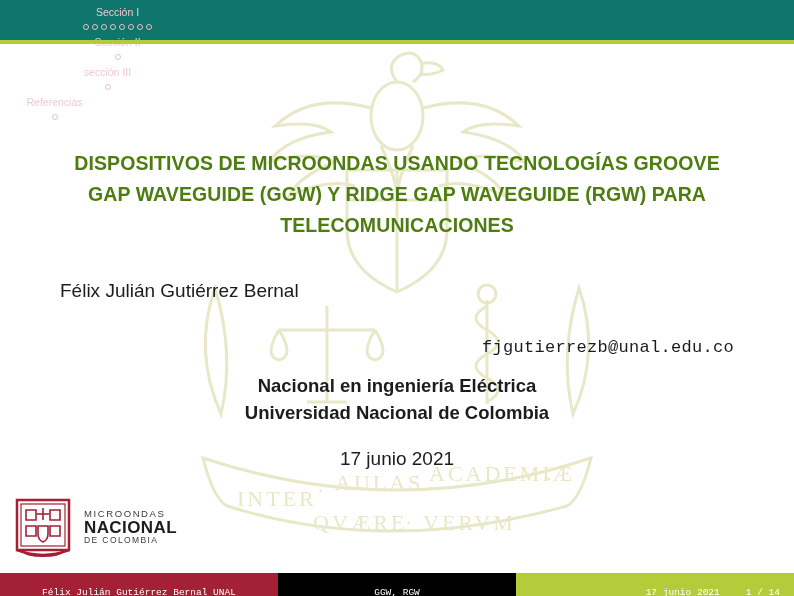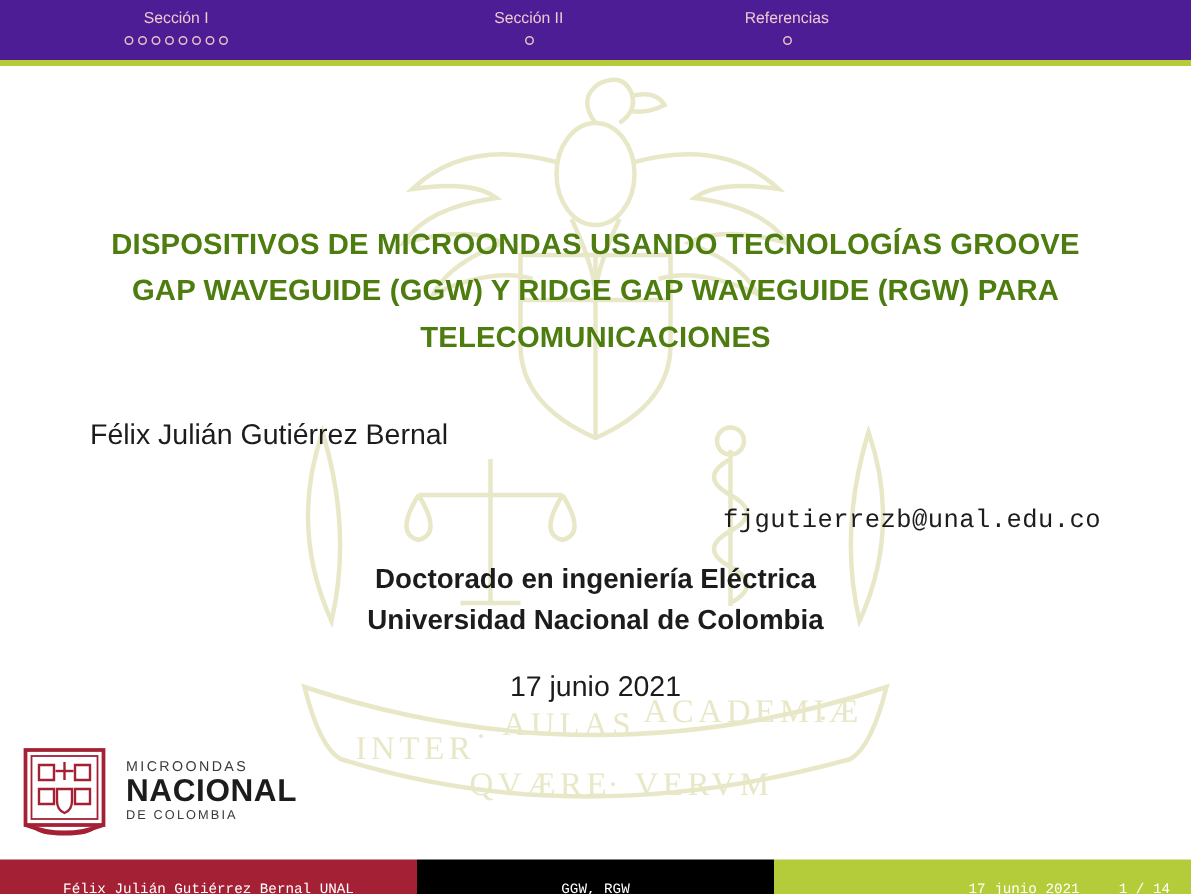--- a/index.html
+++ b/index.html
@@ -14,23 +14,24 @@
     font-family: "Liberation Sans", sans-serif;
     position: relative;
   }
 
   
   .navbar {
     position: absolute;
     top: 0; left: 0;
     width: 794px;
     height: 40px;
-    background: #4c1d95;
+    background: #0f766e;
     display: flex;
     align-items: stretch;
+    flex-direction: column;
   }
   .nav-section {
     position: relative;
     box-sizing: border-box;
     padding-top: 6px;
     color: #f0c9ce;
     font-size: 10.5px;
     text-align: center;
   }
   .nav-section.s1 { width: 235px; }
@@ -151,21 +152,21 @@
   }
   .logo-text {
     line-height: 1.05;
   }
   .logo-text .l1 {
     font-size: 9.5px;
     letter-spacing: 1.6px;
     color: #3a3a3a;
   }
   .logo-text .l2 {
-    font-size: 21px;
+    font-size: 17px;
     font-weight: bold;
     letter-spacing: 0.4px;
     color: #1c1c1c;
   }
   .logo-text .l3 {
     font-size: 8.5px;
     letter-spacing: 1.4px;
     color: #3a3a3a;
   }
 
@@ -219,20 +220,26 @@
       <span class="dot"></span>
       <span class="dot"></span>
       <span class="dot"></span>
       <span class="dot"></span>
       <span class="dot"></span>
       <span class="dot"></span>
     </div>
   </div>
   <div class="nav-section s2">
     <span class="nav-label">Sección II</span>
+    <div class="nav-dots">
+      <span class="dot"></span>
+    </div>
+  </div>
+  <div class="nav-section s3">
+    <span class="nav-label">sección III</span>
     <div class="nav-dots">
       <span class="dot"></span>
     </div>
   </div>
   <div class="nav-section s4">
     <span class="nav-label">Referencias</span>
     <div class="nav-dots">
       <span class="dot"></span>
     </div>
   </div>
@@ -287,21 +294,21 @@
 
 <div class="slide">
 
   <div class="title">DISPOSITIVOS DE MICROONDAS USANDO TECNOLOGÍAS GROOVE GAP WAVEGUIDE (GGW) Y RIDGE GAP WAVEGUIDE (RGW) PARA TELECOMUNICACIONES</div>
 
   <div class="author">Félix Julián Gutiérrez Bernal</div>
 
   <div class="email">fjgutierrezb@unal.edu.co</div>
 
   <div class="institute">
-    <div>Doctorado en ingeniería Eléctrica</div>
+    <div>Nacional en ingeniería Eléctrica</div>
     <div>Universidad Nacional de Colombia</div>
   </div>
 
   <div class="date">17 junio 2021</div>
 
   <div class="logo-block">
     <svg width="62" height="62" viewBox="0 0 62 62">
       <rect x="5" y="4" width="52" height="50" fill="none" stroke="#a32035" stroke-width="2.5"></rect>
       <rect x="9" y="8" width="44" height="42" fill="none" stroke="#a32035" stroke-width="1.2"></rect>
       <g stroke="#a32035" stroke-width="1.6" fill="none">

